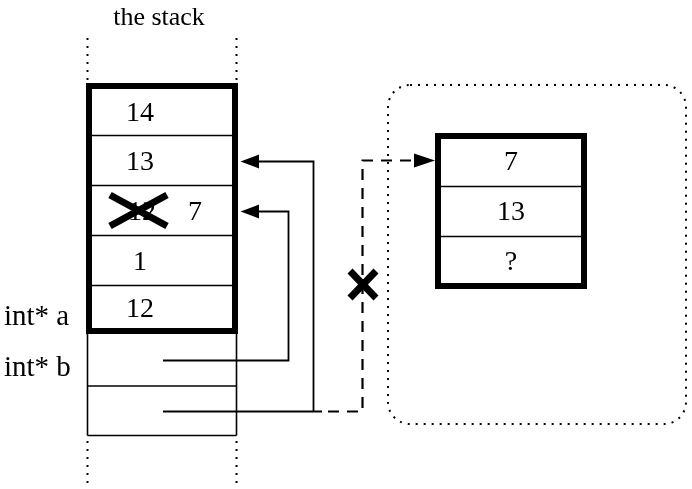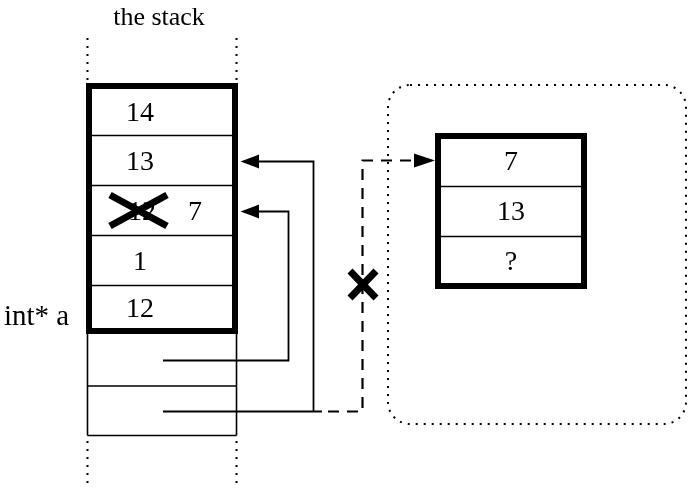--- a/index.html
+++ b/index.html
@@ -59,20 +59,21 @@
   <div class="txt cell" style="left:142px; top:211px">12</div>
   <div class="txt cell" style="left:195px; top:211px">7</div>
   <div class="txt cell" style="left:140px; top:261px">1</div>
   <div class="txt cell" style="left:140px; top:308px">12</div>
 
   <div class="txt cell" style="left:511px; top:161px">7</div>
   <div class="txt cell" style="left:511px; top:211px">13</div>
   <div class="txt cell" style="left:511px; top:261px">?</div>
 
   <div class="plabel" style="top:315px">int* a</div>
+  <div class="plabel" style="top:366px">int* b</div>
 
   <svg class="overlay" width="692" height="489" viewBox="0 0 692 489">
 
     <g class="dotted">
       <line x1="87.5" y1="38" x2="87.5" y2="80"></line>
       <line x1="236.5" y1="38" x2="236.5" y2="80"></line>
       <line x1="87.5" y1="441" x2="87.5" y2="487"></line>
       <line x1="236.5" y1="441" x2="236.5" y2="487"></line>
     </g>
 

